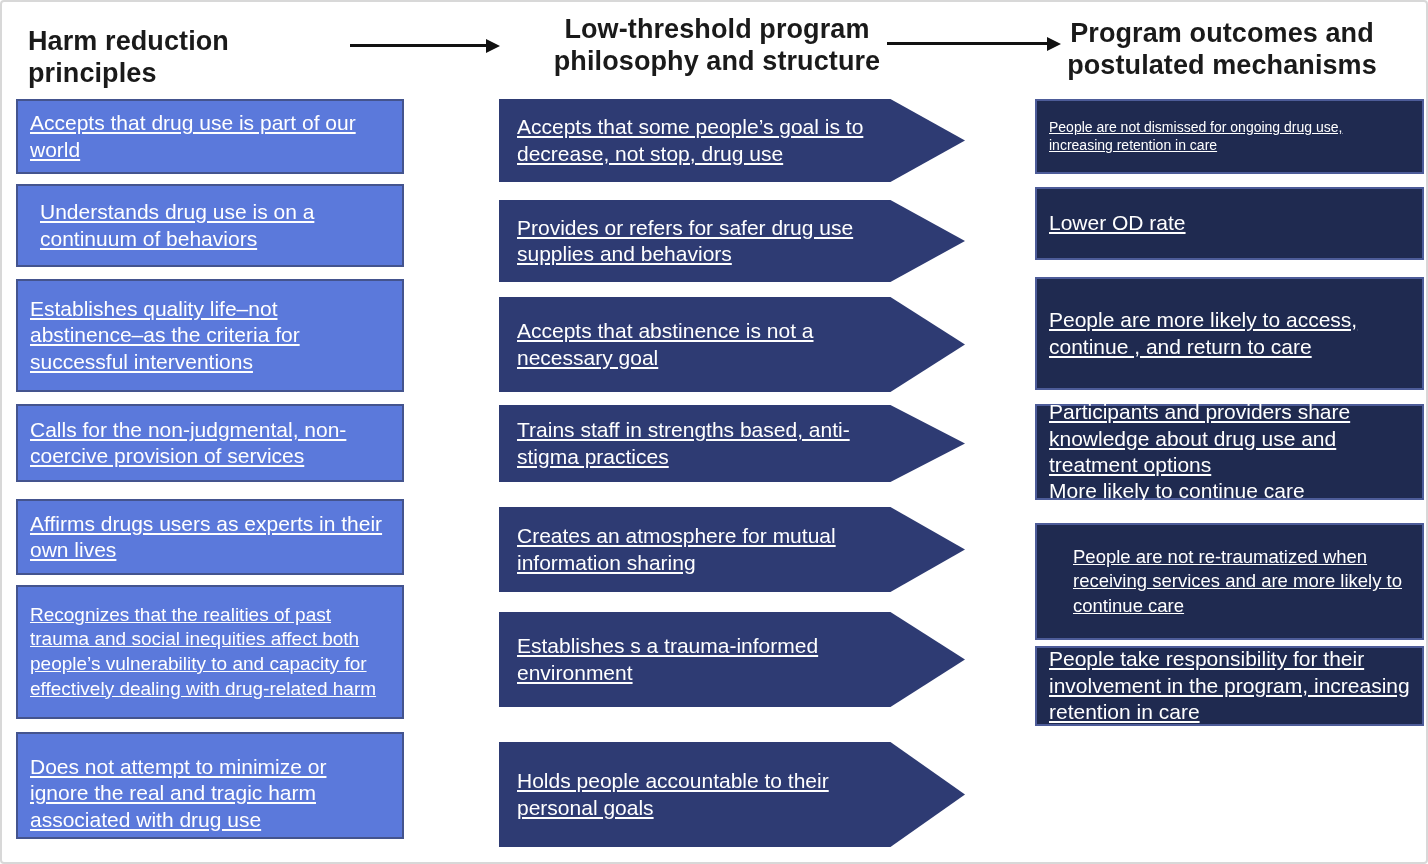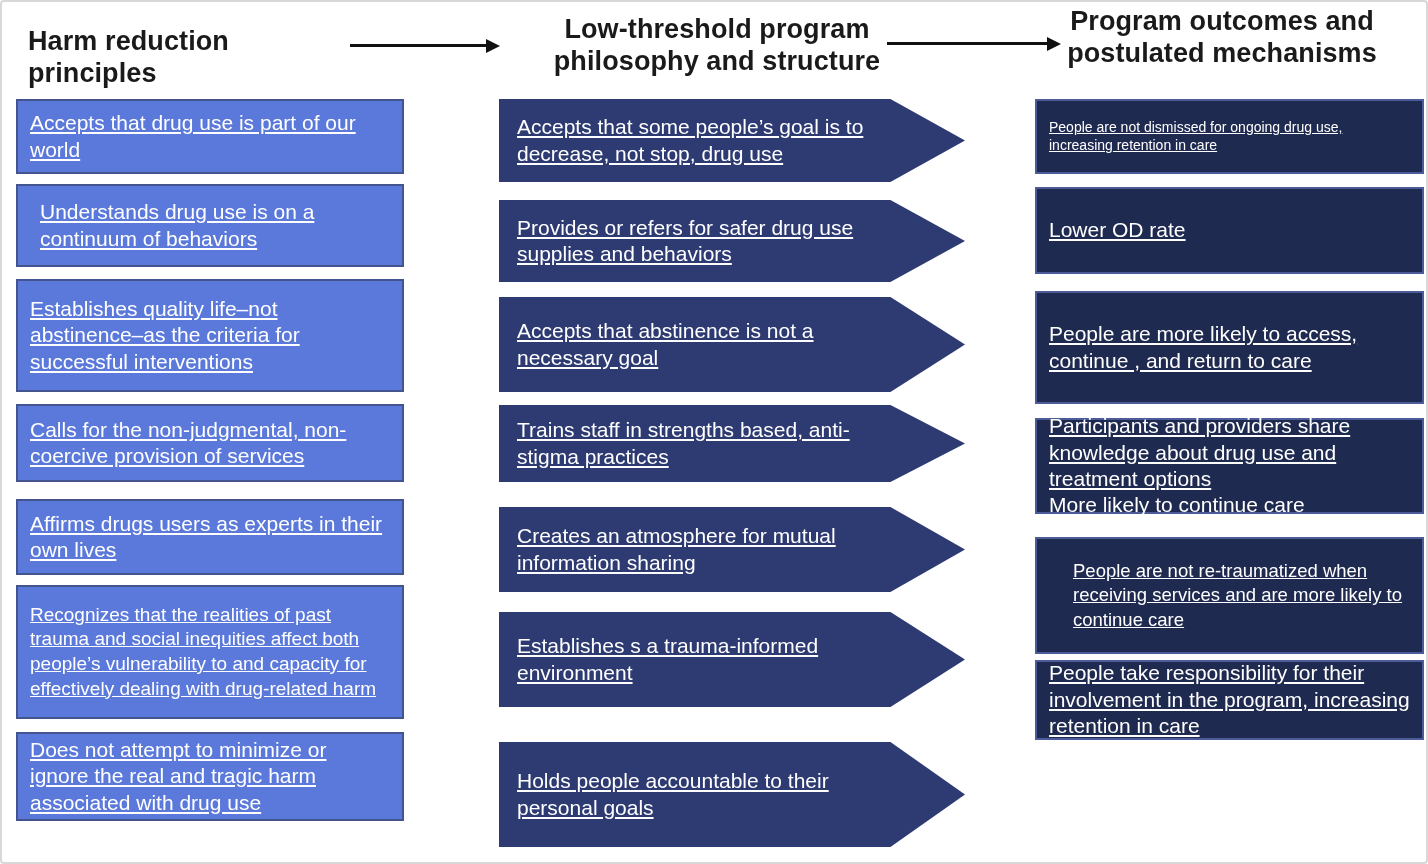--- a/index.html
+++ b/index.html
@@ -13,21 +13,21 @@
   body{width:1428px;height:864px;overflow:hidden;
        font-family:"Liberation Sans",sans-serif;}
   .slide{position:absolute;inset:0;background:#fff;
          border:2px solid var(--page-border);border-radius:4px;box-sizing:border-box;}
 
   
   .hdr{position:absolute;font-size:27px;font-weight:700;color:var(--header-text);
        line-height:1.18;letter-spacing:.1px;}
   .hdr-left{left:26px;top:24px;width:330px;}
   .hdr-mid{left:545px;top:12px;width:340px;text-align:center;}
-  .hdr-right{left:1042px;top:4px;width:356px;text-align:center;}
+  .hdr-right{left:1042px;top:16px;width:356px;text-align:center;}
 
   
   .connector{position:absolute;height:3px;background:var(--connector);}
   .connector::after{content:"";position:absolute;left:100%;top:50%;
       transform:translateY(-50%);
       border-left:14px solid var(--connector);
       border-top:7px solid transparent;border-bottom:7px solid transparent;}
   .connector-1{left:348px;top:42px;width:136px;}
   .connector-2{left:885px;top:40px;width:160px;}
 
@@ -44,39 +44,39 @@
 
   
   .pbox{background:var(--principle-fill);border:2px solid var(--principle-border);
         padding:4px 12px;}
   .col-left .pbox:nth-child(1){height:75px;margin-bottom:10px;}
   .col-left .pbox:nth-child(2){height:83px;margin-bottom:12px;padding-left:22px;}
   .col-left .pbox:nth-child(3){height:113px;margin-bottom:12px;}
   .col-left .pbox:nth-child(4){height:78px;margin-bottom:17px;}
   .col-left .pbox:nth-child(5){height:76px;margin-bottom:10px;}
   .col-left .pbox:nth-child(6){height:134px;margin-bottom:13px;font-size:19px;line-height:1.3;justify-content:center;}
-  .col-left .pbox:nth-child(7){height:89px;}
+  .col-left .pbox:nth-child(7){height:107px;align-items:flex-end;}
 
   
   .abox{background:var(--philosophy-fill);
         clip-path:polygon(0 0,84% 0,100% 50%,84% 100%,0 100%);
         padding:4px 85px 4px 18px;}
   .col-mid .abox:nth-child(1){height:83px;margin-bottom:18px;}
   .col-mid .abox:nth-child(2){height:82px;margin-bottom:15px;}
   .col-mid .abox:nth-child(3){height:95px;margin-bottom:13px;}
   .col-mid .abox:nth-child(4){height:77px;margin-bottom:25px;}
   .col-mid .abox:nth-child(5){height:85px;margin-bottom:20px;}
   .col-mid .abox:nth-child(6){height:95px;margin-bottom:35px;}
   .col-mid .abox:nth-child(7){height:105px;}
 
   
   .obox{background:var(--outcome-fill);border:2px solid var(--outcome-border);
         padding:4px 12px;}
   .col-right .obox:nth-child(1){height:75px;margin-bottom:13px;font-size:14px;}
-  .col-right .obox:nth-child(2){height:87px;margin-bottom:17px;}
+  .col-right .obox:nth-child(2){height:73px;margin-bottom:17px;}
   .col-right .obox:nth-child(3){height:113px;margin-bottom:14px;}
   .col-right .obox:nth-child(4){height:96px;margin-bottom:23px;}
   .col-right .obox:nth-child(5){height:117px;margin-bottom:6px;font-size:18.5px;line-height:1.3;padding-left:36px;}
   .col-right .obox:nth-child(6){height:80px;margin-bottom:14px;}
   .col-right .obox:nth-child(7){height:103px;}
 </style>
 </head>
 <body>
 
 <div class="slide">

